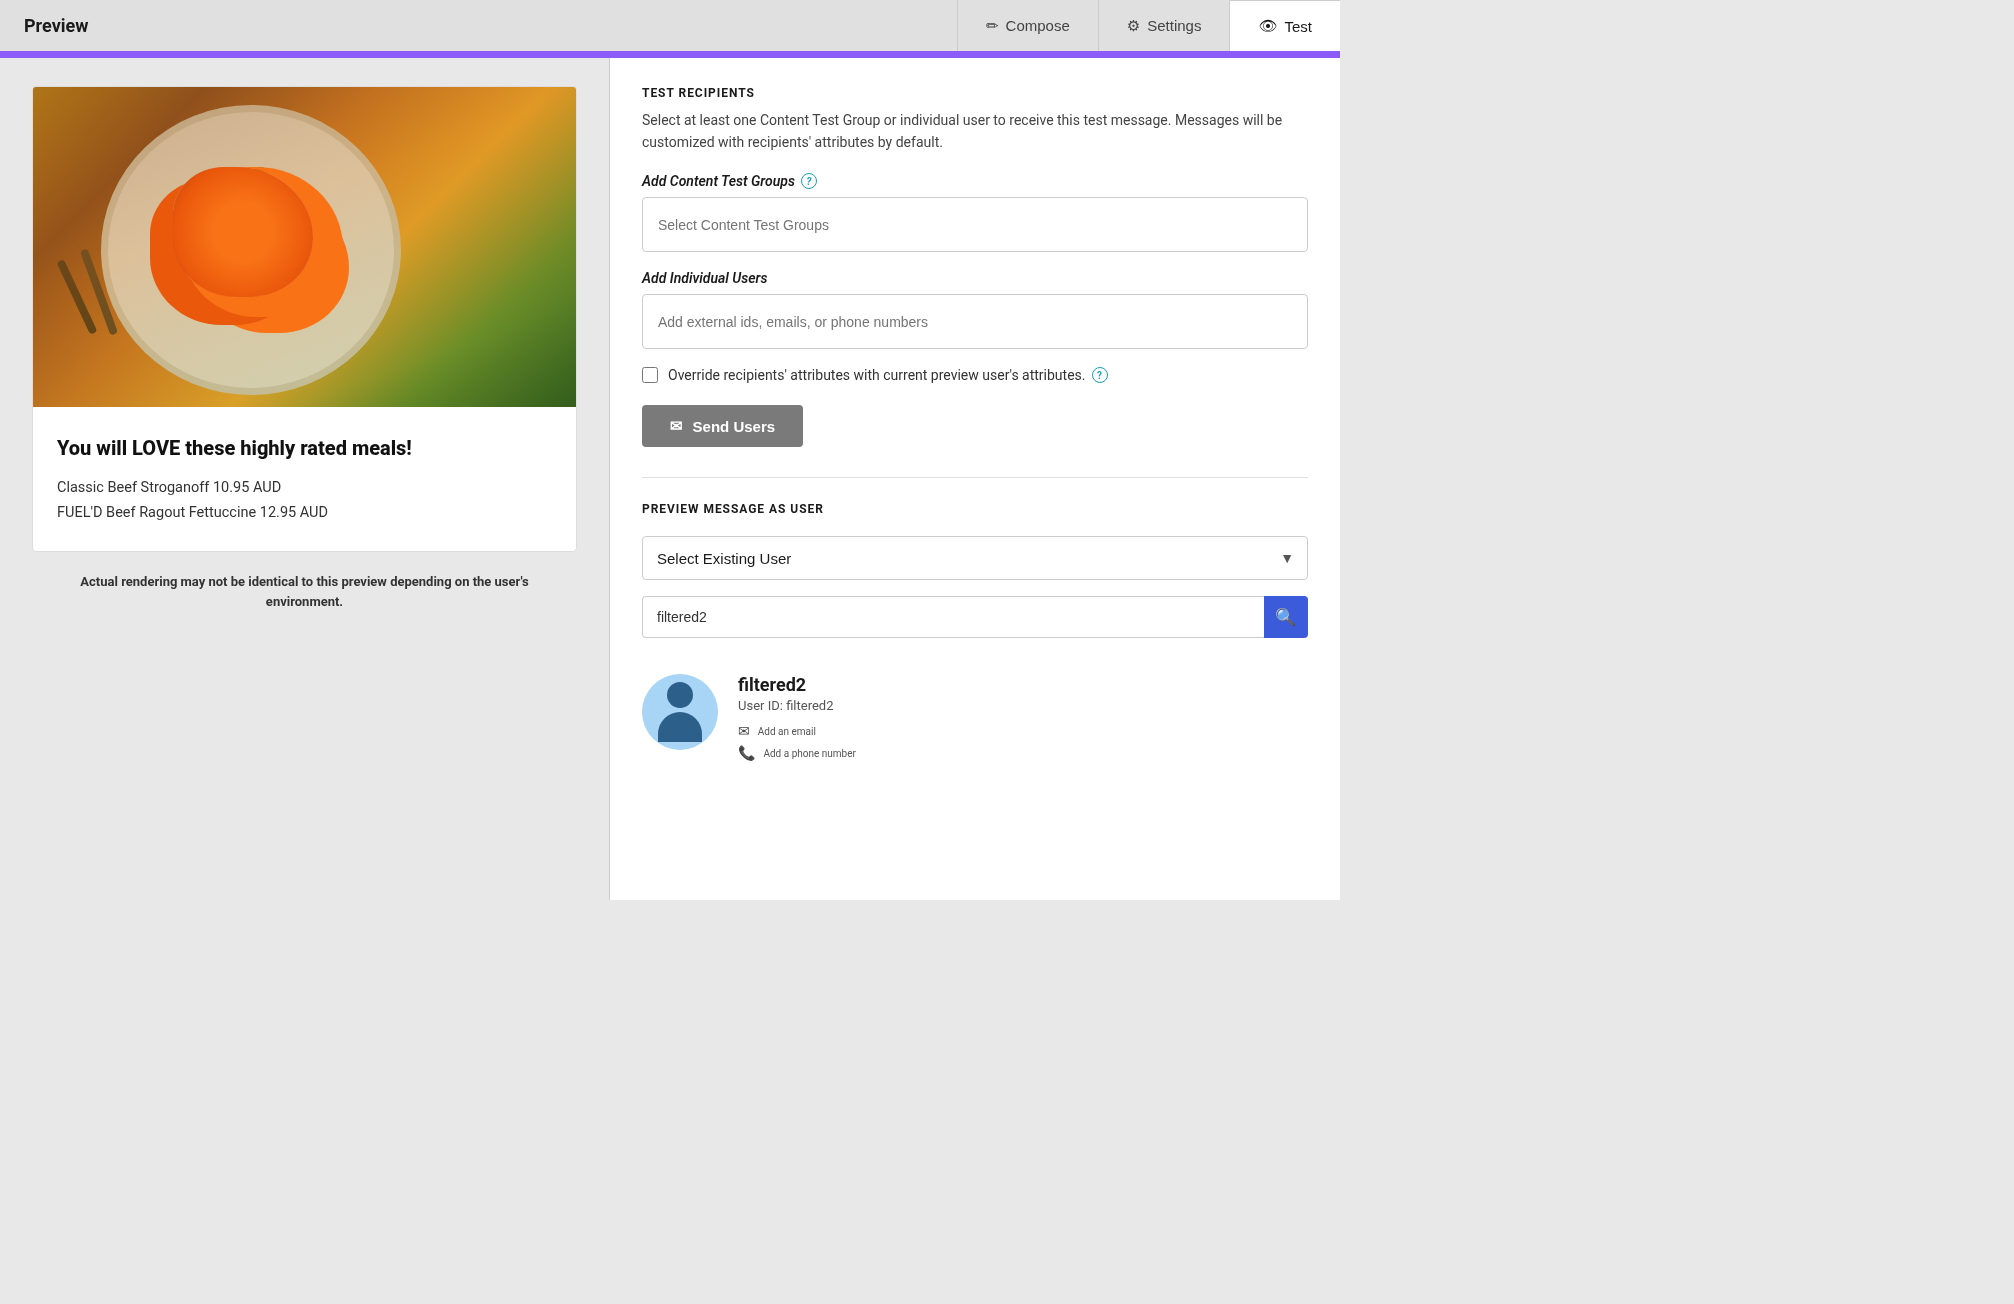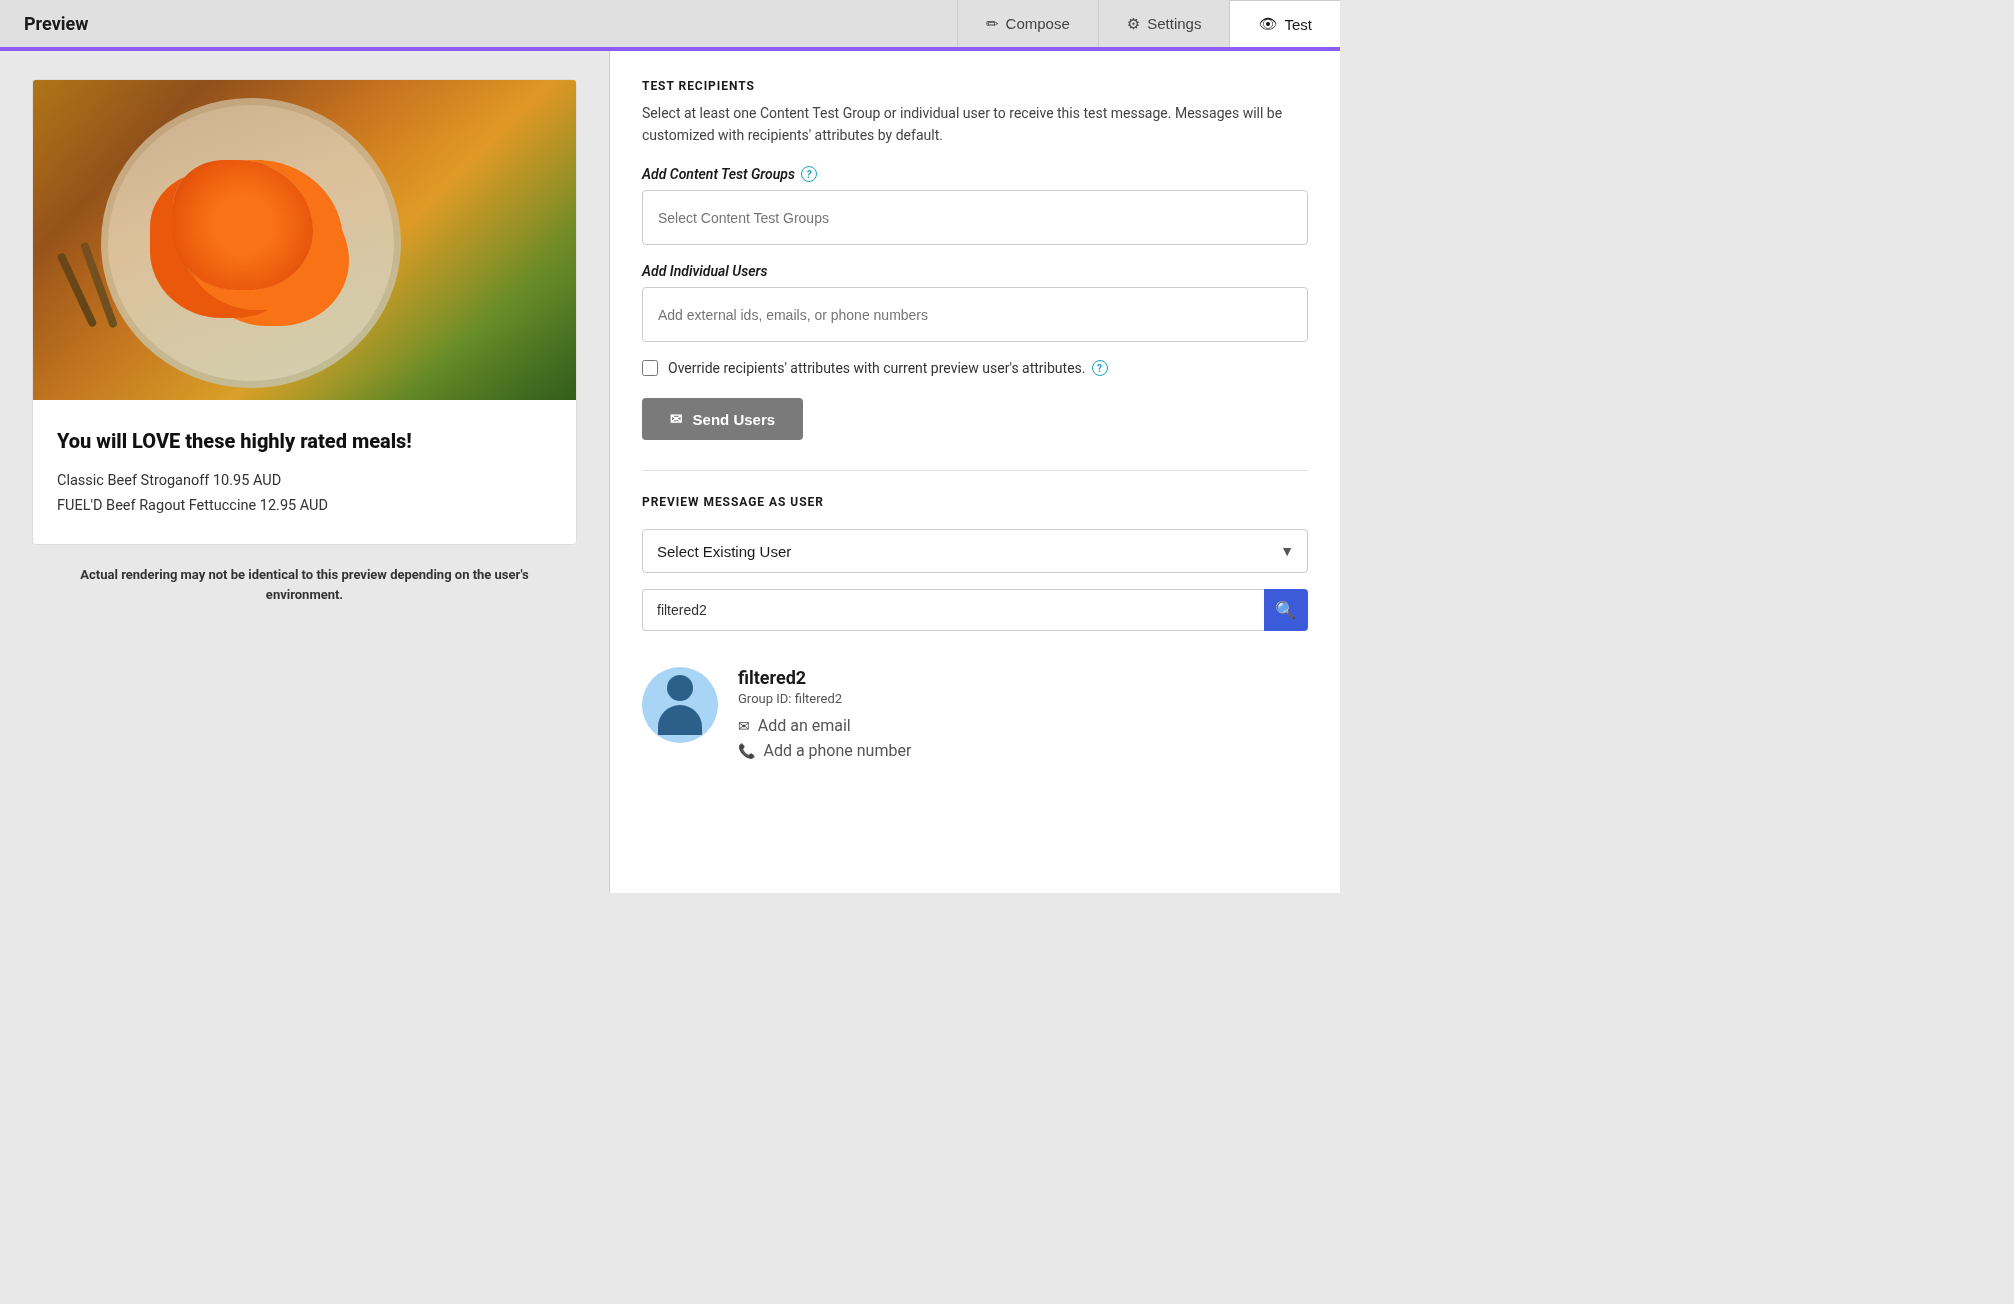--- a/index.html
+++ b/index.html
@@ -9,22 +9,22 @@
       width: 1340px;
       min-height: 900px;
       overflow-x: hidden;
     }
 
     
     .top-nav {
       display: flex;
       align-items: stretch;
       background: #e0e0e0;
-      border-bottom: 4px solid #8b5cf6;
-      height: 51px;
+      border-bottom: 7px solid #8b5cf6;
+      height: 58px;
     }
     .preview-title {
       display: flex;
       align-items: center;
       padding: 0 24px;
       font-size: 18px;
       font-weight: 700;
       color: #1a1a1a;
       flex: 0 0 auto;
     }
@@ -351,21 +351,21 @@
       gap: 8px;
       color: #444;
       font-size: 14px;
       margin-bottom: 6px;
     }
     .user-action-icon {
       font-size: 14px;
     }
     .user-action-link {
       color: #555;
-      font-size: 16px;
+      font-size: 10px;
     }
   </style>
 </head>
 <body>
 
 <div class="top-nav">
   <div class="preview-title">
     <span>Preview</span>
   </div>
   <div class="nav-tabs">
@@ -471,21 +471,21 @@
       <div class="user-card">
         <div class="user-avatar">
           <div class="avatar-figure">
             <div class="avatar-head"></div>
             <div class="avatar-body"></div>
           </div>
         </div>
         <div class="user-info">
           <div class="user-name">filtered2</div>
           <div class="user-id">
-            <span>Group ID:</span>
+            <span>User ID:</span>
             <span>filtered2</span>
           </div>
           <div class="user-action-row">
             <span class="user-action-icon">✉</span>
             <span class="user-action-link">Add an email</span>
           </div>
           <div class="user-action-row">
             <span class="user-action-icon">📞</span>
             <span class="user-action-link">Add a phone number</span>
           </div>

